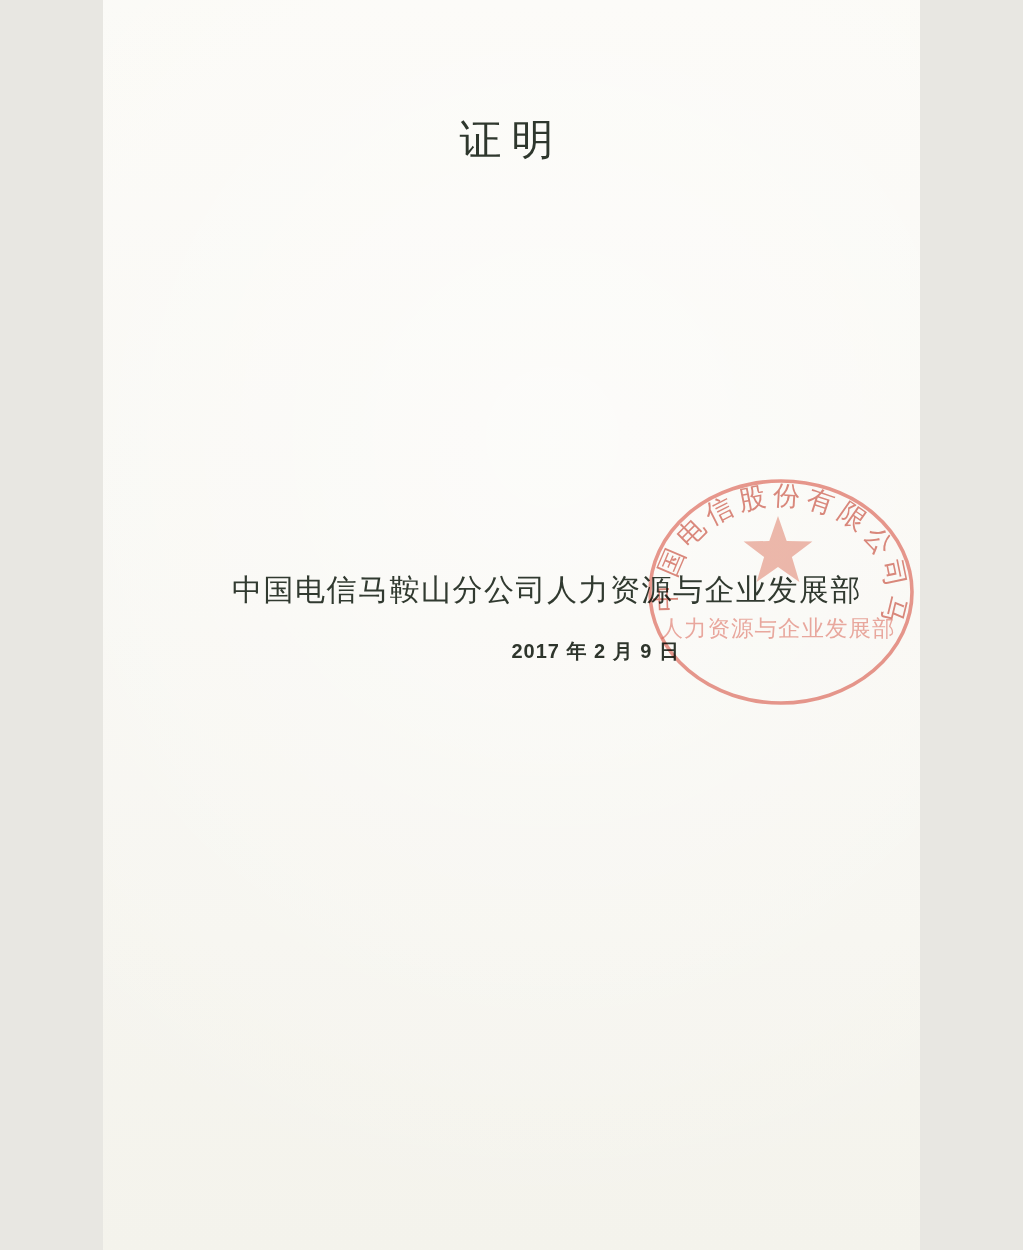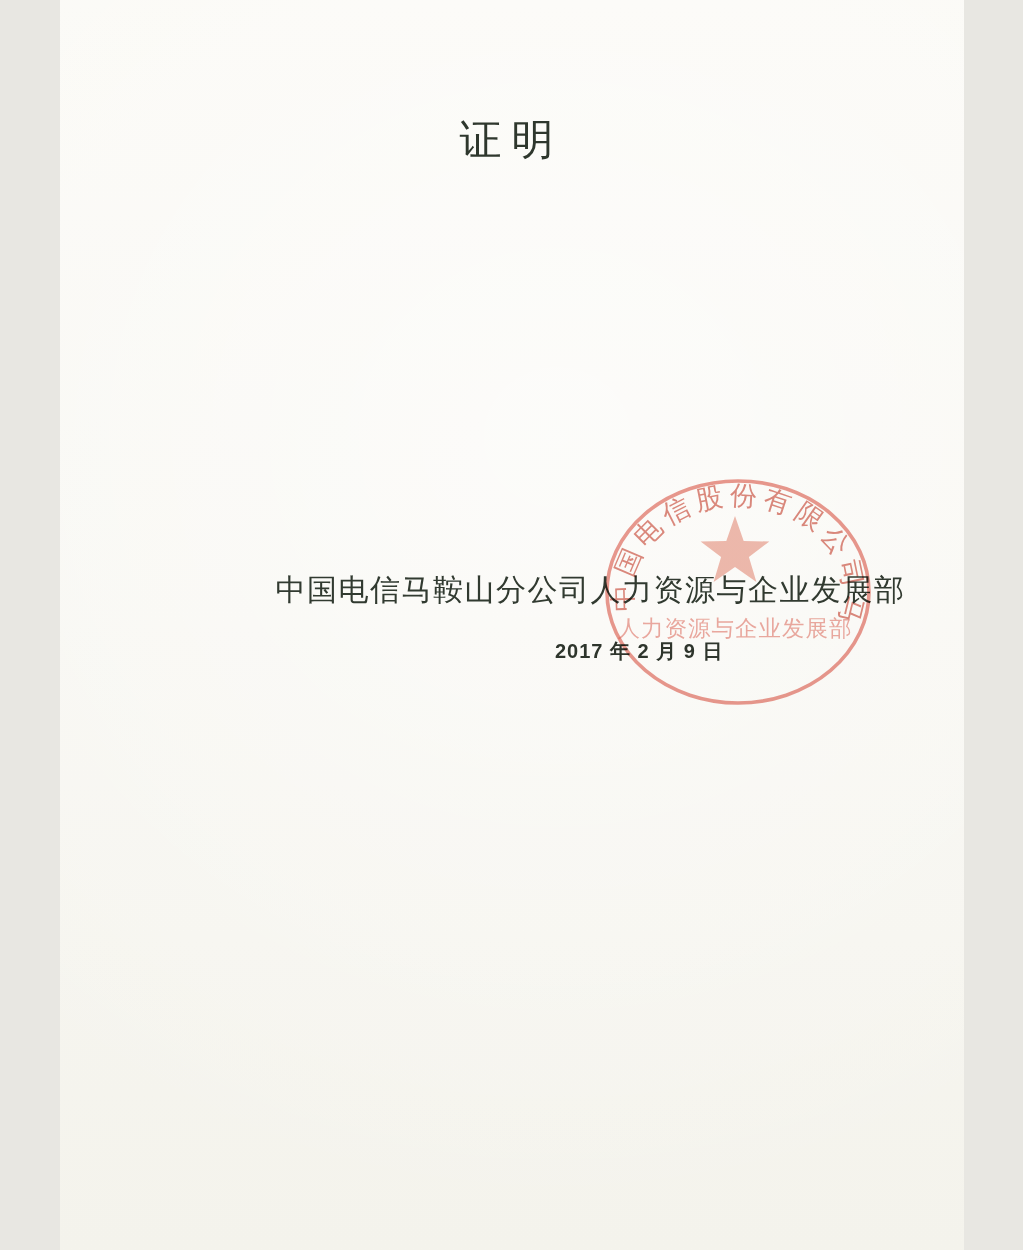--- a/index.html
+++ b/index.html
@@ -2,21 +2,21 @@
 <html><head>
 <meta charset="utf-8">
 <style>
   html, body {
     margin: 0;
     padding: 0;
     background: #e8e7e2;
   }
   .page {
     position: relative;
-    width: 904px;
+    width: 817px;
     height: 1250px;
     margin: 0 auto;
     overflow: hidden;
     background:
       radial-gradient(ellipse 130% 90% at 55% 35%, rgba(255,255,255,0.55), rgba(255,255,255,0) 70%),
       linear-gradient(180deg, #fbfaf6 0%, #f8f7f2 50%, #f4f3ec 100%);
     color: #333a30;
     font-family: "Liberation Serif", "DejaVu Serif", serif;
   }
   .doc-title {

